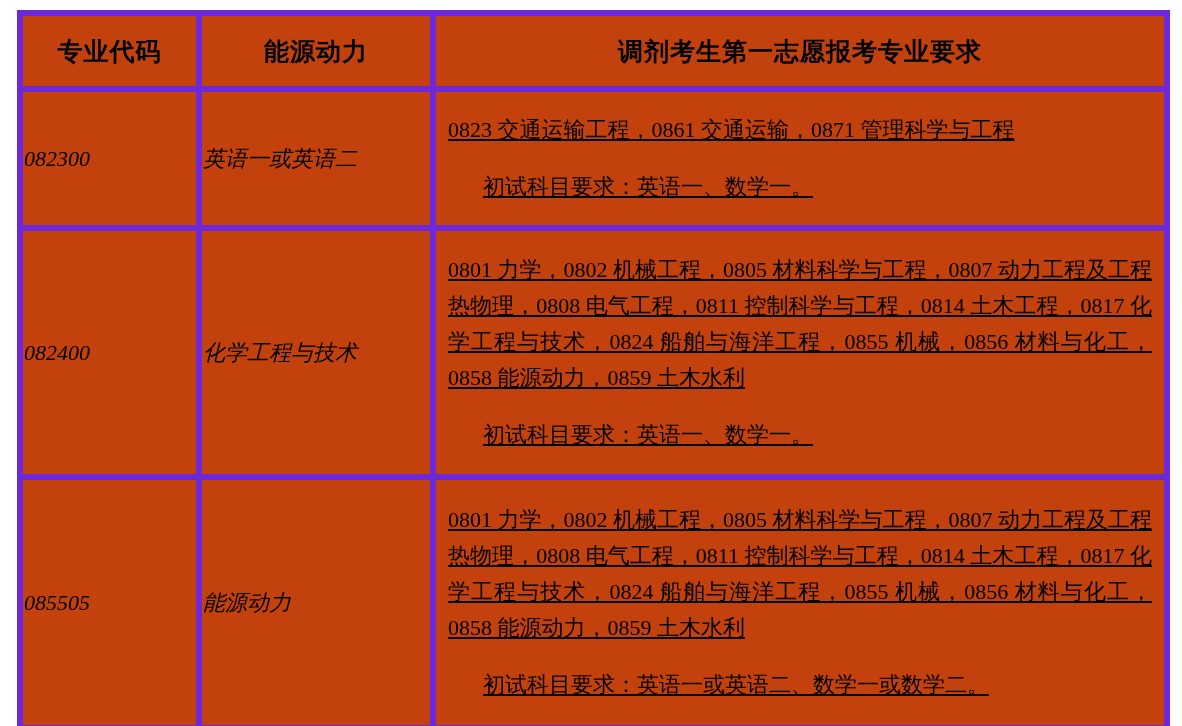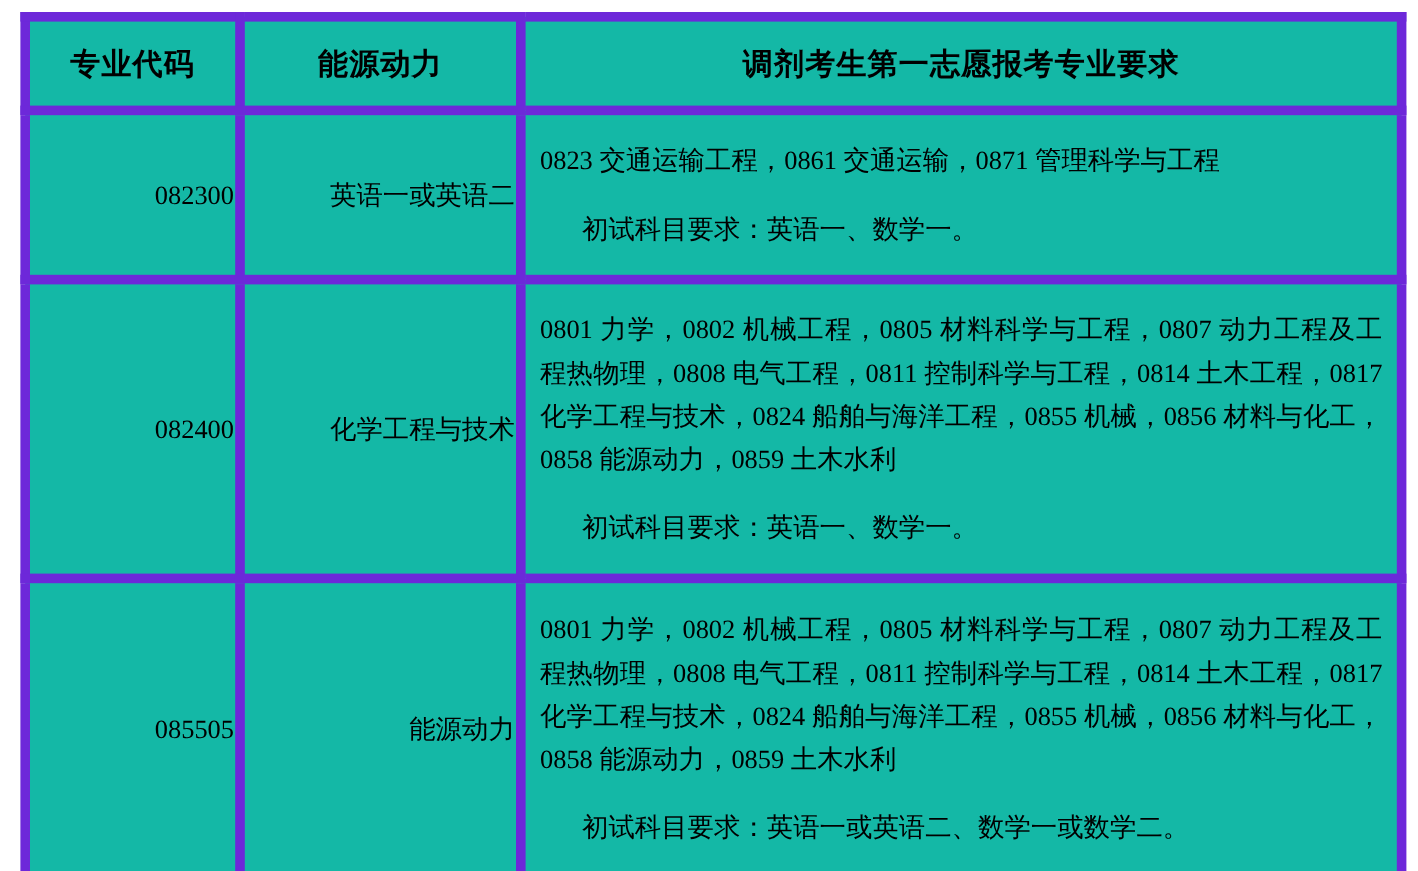--- a/index.html
+++ b/index.html
@@ -20,40 +20,42 @@
     left: 17px;
     top: 10px;
     width: 1147px;
     border-collapse: collapse;
     table-layout: fixed;
   }
   col.c1 { width: 179px; }
   col.c2 { width: 234px; }
   col.c3 { width: 734px; }
   th, td {
-    border: 8px solid #6d28d9;
-    background: #14b8a6;
+    border: 6px solid #6d28d9;
+    background: #c2410c;
   }
   th {
     height: 68px;
     font-size: 25px;
     font-weight: bold;
     text-align: center;
     vertical-align: middle;
     letter-spacing: 1px;
   }
   td.code-cell, td.name-cell {
-    text-align: right;
+    text-align: left;
     vertical-align: middle;
     font-size: 22px;
+    font-style: italic;
   }
   td.req-cell {
     vertical-align: middle;
     font-size: 22px;
     padding: 20px 12px;
+    text-decoration: underline;
   }
   td.req-cell p {
     margin: 0;
     line-height: 36px;
     text-align: justify;
   }
   td.req-cell p + p {
     margin-top: 21px;
     margin-left: 35px;
   }

